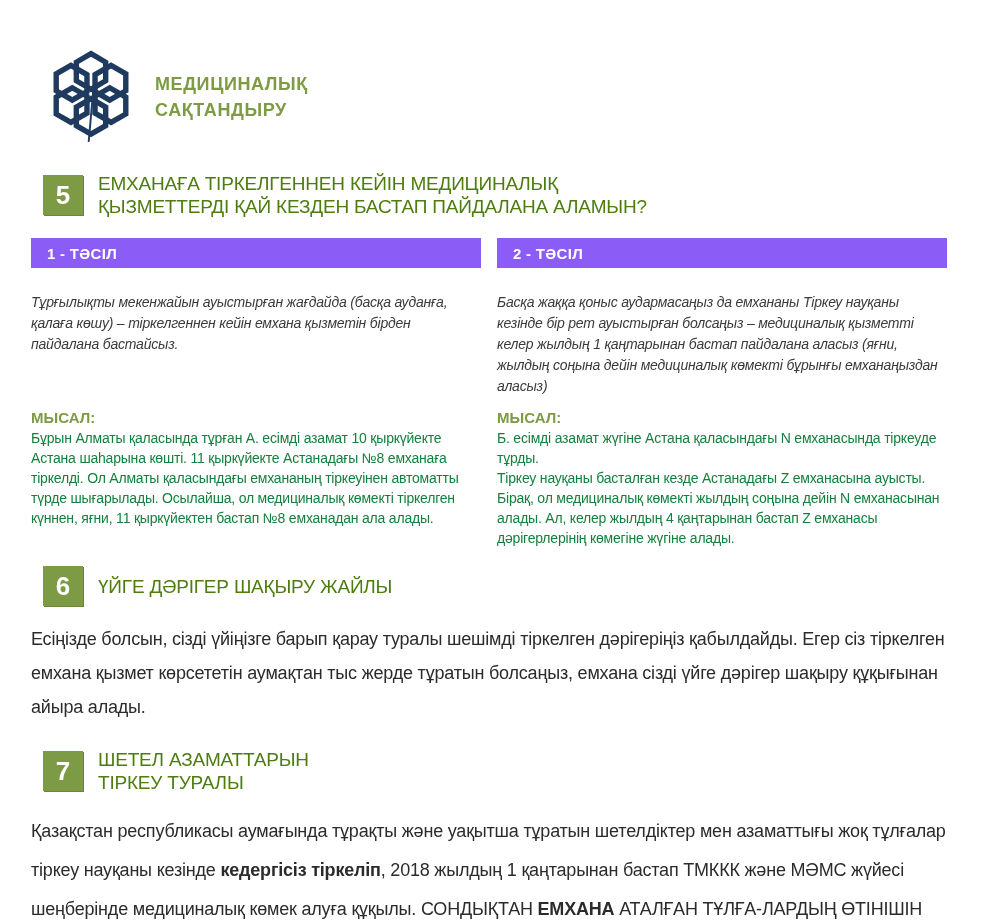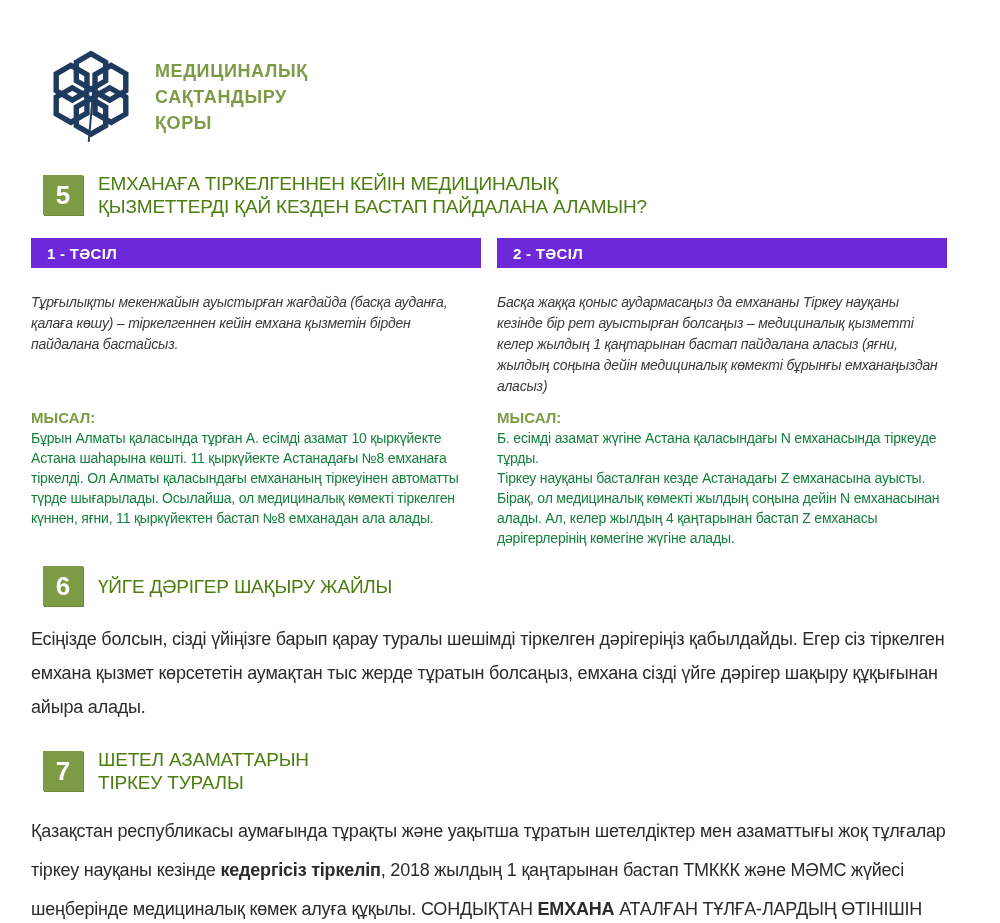--- a/index.html
+++ b/index.html
@@ -31,21 +31,21 @@
   }
   .sec-title {
     color: #4d7c0f; font-weight: normal; font-size: 19px; line-height: 23px;
     letter-spacing: -0.2px; text-transform: uppercase;
   }
 
   
   .cols { display: flex; gap: 16px; margin-top: 20px; }
   .col { width: 450px; flex: 0 0 auto; }
   .col-bar {
-    background: #6d28d9; color: #ffffff; height: 30px;
+    background: #8b5cf6; color: #ffffff; height: 30px;
     font-weight: bold; font-size: 15px; letter-spacing: 0.3px;
     display: flex; align-items: center; padding-left: 16px;
   }
   .col-intro {
     margin-top: 24px; height: 116px;
     font-style: italic; font-size: 14px; line-height: 21px;
     color: #3a3a3a; letter-spacing: -0.2px;
   }
   .example-label { color: #7d9b44; font-weight: bold; font-size: 15px; line-height: 20px; }
   .example-text { font-size: 14px; line-height: 20px; color: #15803d; letter-spacing: -0.2px; }
@@ -75,21 +75,20 @@
         <use href="#petals" transform="rotate(120)"></use>
         <use href="#petals" transform="rotate(180)"></use>
         <use href="#petals" transform="rotate(240)"></use>
         <use href="#petals" transform="rotate(300)"></use>
         <path d="M3,-6 L-3,62" stroke-width="2.5"></path>
       </g>
     </svg>
     <div class="logo-text">
       <div>МЕДИЦИНАЛЫҚ</div>
       <div>САҚТАНДЫРУ</div>
-      <div>ҚОРЫ</div>
     </div>
   </div>
 
   <div class="sec-header s5">
     <div class="num-box">5</div>
     <div class="sec-title two-line-title">
       <div>ЕМХАНАҒА ТІРКЕЛГЕННЕН КЕЙІН МЕДИЦИНАЛЫҚ</div>
       <div>ҚЫЗМЕТТЕРДІ ҚАЙ КЕЗДЕН БАСТАП ПАЙДАЛАНА АЛАМЫН?</div>
     </div>
   </div>

